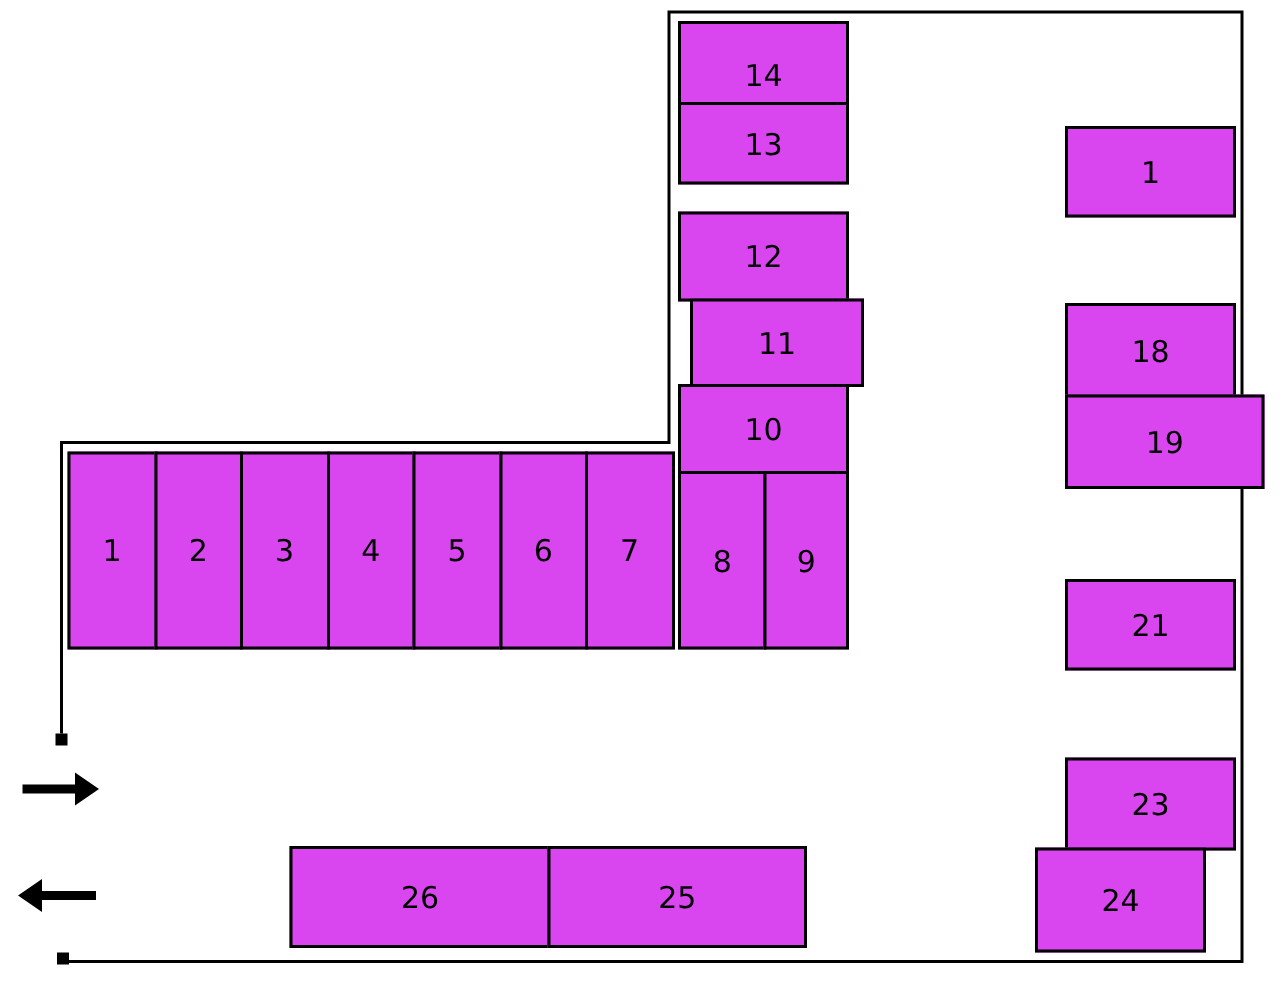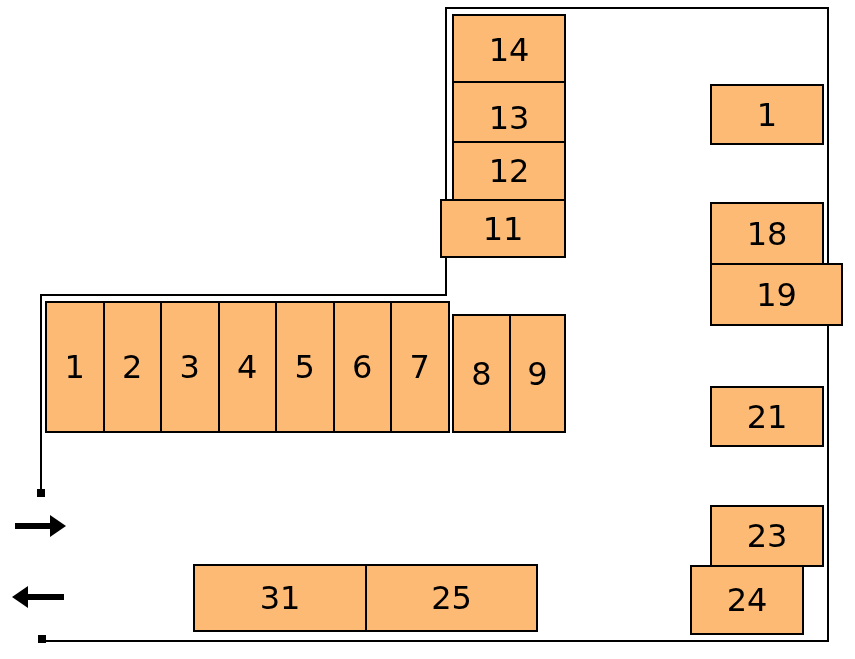--- a/index.html
+++ b/index.html
@@ -19,25 +19,25 @@
     position: absolute;
     left: 0;
     top: 0;
     width: 855px;
     height: 659px;
   }
   .space {
     position: absolute;
     box-sizing: border-box;
     border: 2px solid #000000;
-    background: #fdba74;
+    background: #d946ef;
     display: flex;
     align-items: center;
     justify-content: center;
-    font-size: 32px;
+    font-size: 20px;
     color: #000000;
     line-height: 1;
     user-select: none;
   }
 </style>
 </head>
 <body>
 
 <div class="canvas">
 
@@ -58,27 +58,28 @@
   <div class="space" style="left:160px;top:301px;width:59.5px;height:132px">3</div>
   <div class="space" style="left:217.5px;top:301px;width:59.5px;height:132px">4</div>
   <div class="space" style="left:275px;top:301px;width:59.5px;height:132px">5</div>
   <div class="space" style="left:332.5px;top:301px;width:59.5px;height:132px">6</div>
   <div class="space" style="left:390px;top:301px;width:59.5px;height:132px">7</div>
 
   <div class="space" style="left:452px;top:314px;width:59px;height:119px">8</div>
   <div class="space" style="left:509px;top:314px;width:57px;height:119px">9</div>
 
   <div class="space" style="left:452px;top:14px;width:114px;height:71px">14</div>
-  <div class="space" style="left:452px;top:81px;width:114px;height:74px">13</div>
+  <div class="space" style="left:452px;top:68px;width:114px;height:55px">13</div>
   <div class="space" style="left:452px;top:141px;width:114px;height:60px">12</div>
-  <div class="space" style="left:440px;top:199px;width:126px;height:59px">11</div>
+  <div class="space" style="left:460px;top:199px;width:116px;height:59px">11</div>
+  <div class="space" style="left:452px;top:256px;width:114px;height:60px">10</div>
 
   <div class="space" style="left:710px;top:84px;width:114px;height:61px">1</div>
   <div class="space" style="left:710px;top:202px;width:114px;height:63px">18</div>
   <div class="space" style="left:710px;top:263px;width:133px;height:63px">19</div>
   <div class="space" style="left:710px;top:386px;width:114px;height:61px">21</div>
   <div class="space" style="left:710px;top:505px;width:114px;height:62px">23</div>
   <div class="space" style="left:690px;top:565px;width:114px;height:70px">24</div>
 
-  <div class="space" style="left:193px;top:564px;width:174px;height:68px">31</div>
+  <div class="space" style="left:193px;top:564px;width:174px;height:68px">26</div>
   <div class="space" style="left:365px;top:564px;width:173px;height:68px">25</div>
 
 </div>
 
 </body></html>

